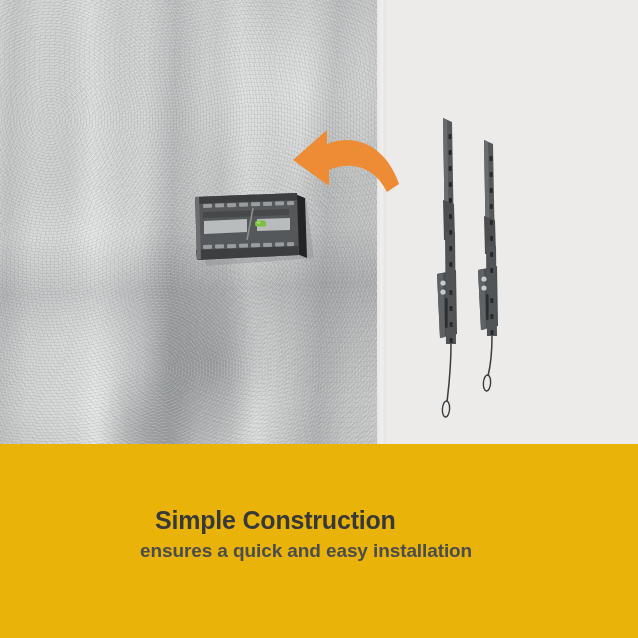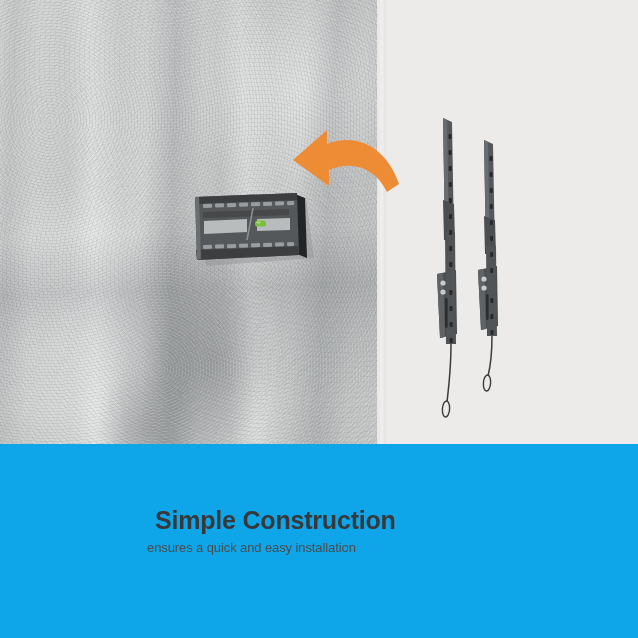--- a/index.html
+++ b/index.html
@@ -101,38 +101,38 @@
     position: absolute;
     left: 424px; top: 112px;
     width: 104px; height: 312px;
   }
 
   
   .caption {
     position: absolute;
     left: 0; top: 444px;
     width: 638px; height: 194px;
-    background: #0ea5e9;
+    background: #eab308;
   }
   .headline {
     position: absolute;
     left: 155px; top: 62px;
     margin: 0;
     font-size: 25px;
     font-weight: bold;
     letter-spacing: -0.2px;
     color: #37383a;
     white-space: nowrap;
   }
   .subline {
     position: absolute;
-    left: 147px; top: 96px;
+    left: 140px; top: 96px;
     margin: 0;
-    font-size: 13px;
-    font-weight: normal;
+    font-size: 19px;
+    font-weight: bold;
     letter-spacing: -0.1px;
     color: #4b4c4e;
     white-space: nowrap;
   }
 </style>
 </head>
 <body>
 
 <div id="page">
 

